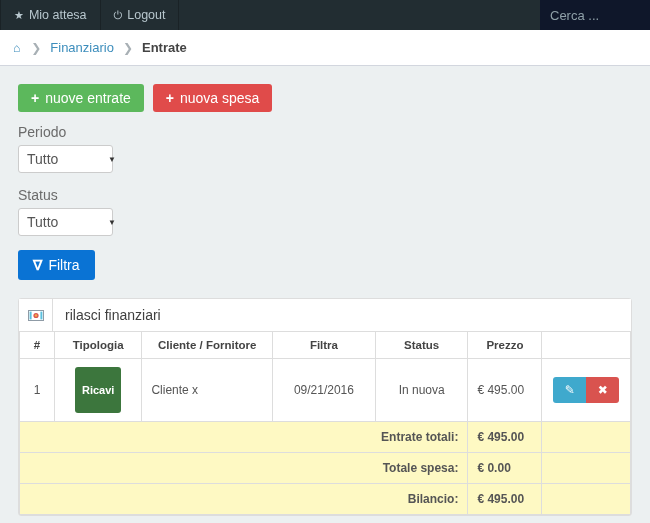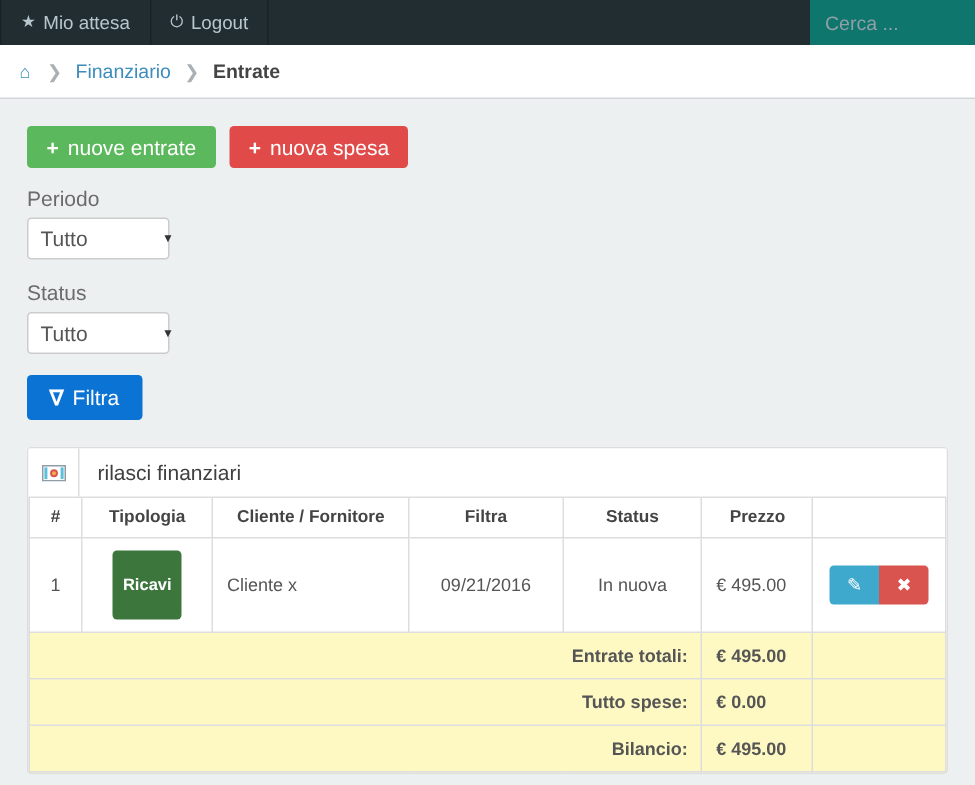--- a/index.html
+++ b/index.html
@@ -36,21 +36,21 @@
   .nav-icon {
     margin-right: 5px;
     font-size: 11px;
     line-height: 1;
     display: inline-block;
     color: #b8c7ce;
   }
   .nav-spacer { flex: 1; }
   .nav-search {
     width: 110px;
-    background: #0f766e;
+    background: #0f172a;
     border: none;
     outline: none;
     color: #cfd8dc;
     font-family: "Liberation Sans", sans-serif;
     font-size: 13px;
     padding: 0 10px;
     margin: 0;
   }
   .nav-search::placeholder { color: #8fa0a8; }
 
@@ -342,21 +342,21 @@
             </span>
           </td>
         </tr>
 
         <tr class="sum">
           <td class="sum-label c-income" colspan="5">Entrate totali:</td>
           <td class="sum-val c-income">€ 495.00</td>
           <td class="sum-empty"></td>
         </tr>
         <tr class="sum">
-          <td class="sum-label c-expense" colspan="5">Tutto spese:</td>
+          <td class="sum-label c-expense" colspan="5">Totale spesa:</td>
           <td class="sum-val c-expense">€ 0.00</td>
           <td class="sum-empty"></td>
         </tr>
         <tr class="sum">
           <td class="sum-label c-balance" colspan="5">Bilancio:</td>
           <td class="sum-val c-balance">€ 495.00</td>
           <td class="sum-empty"></td>
         </tr>
       </tbody>
     </table>

